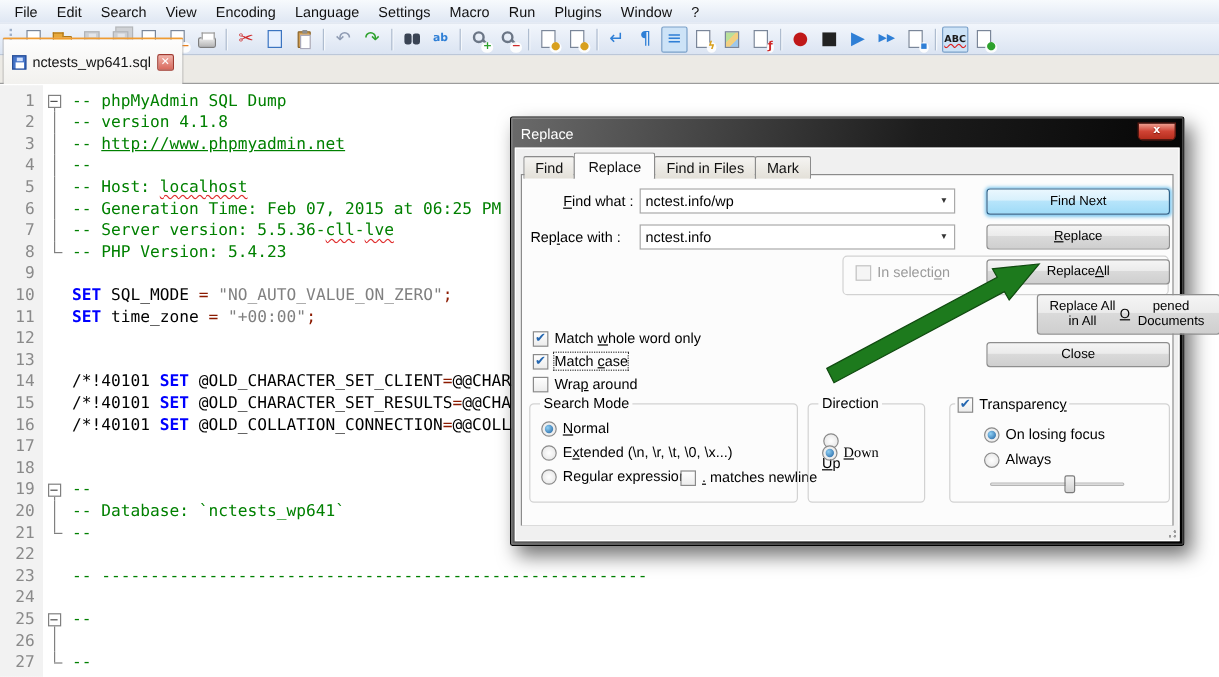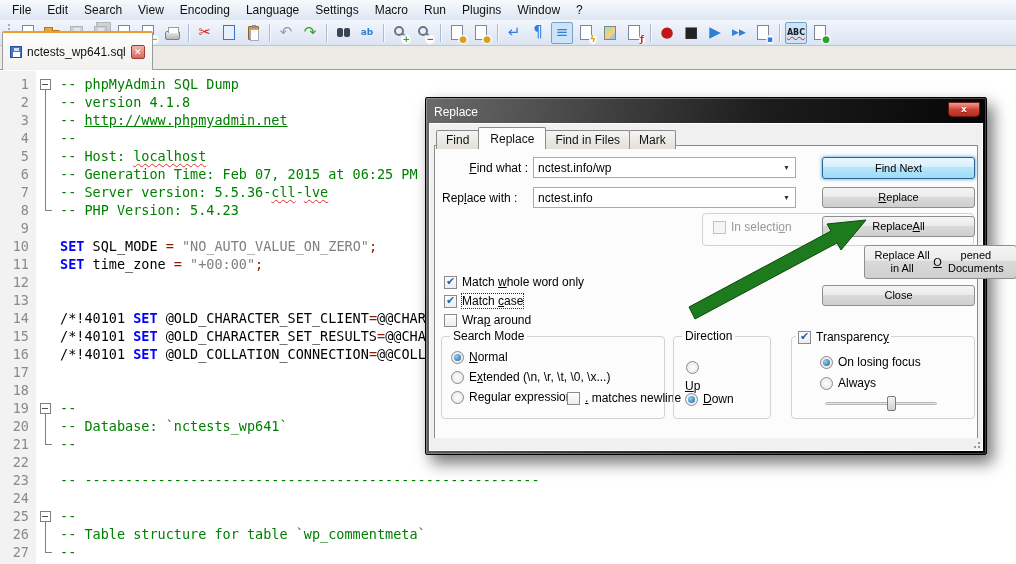--- a/index.html
+++ b/index.html
@@ -371,21 +371,20 @@
     <div class="row">
       <div class="ln">25</div>
       <div class="fold s">
         <i class="stem"></i>
       </div>
       <div class="code"><span class="com">--</span></div>
     </div>
     <div class="row">
       <div class="ln">26</div>
       <div class="fold m"></div>
-      <div class="code"><span class="com">-- Table structure for table `wp_commentmeta`</span></div>
     </div>
     <div class="row">
       <div class="ln">27</div>
       <div class="fold e"></div>
       <div class="code"><span class="com">--</span></div>
     </div>
   </div>
 
 <div class="dlg">
   <div class="dlg-title">
@@ -457,21 +456,21 @@
         <span class="txt"><u>.</u> matches newline</span>
     </div>
 
     <div class="grp" style="left:243px;top:212px;width:98px;height:83px;">
       <span class="gl">Direction</span>
     </div>
     <div class="rb" style="left:255px;top:237px;flex-direction:column;">
       <span class="dot"></span>
         <span><u>U</u>p</span>
     </div>
-    <div class="rb on" style="left:255px;top:268px;">
+    <div class="rb on" style="left:255px;top:246px;font-family:Liberation Serif, serif;">
       <span class="dot"></span>
         <span><u>D</u>own</span>
     </div>
 
     <div class="grp" style="left:361px;top:212px;width:184px;height:83px;"></div>
     <div class="cb on" style="left:366px;top:206px;background:#fcfcfc;padding:0 2px;">
       <span class="box"></span>
         <span class="txt">Transparenc<u>y</u></span>
     </div>
     <div class="rb on" style="left:390px;top:231px;">

